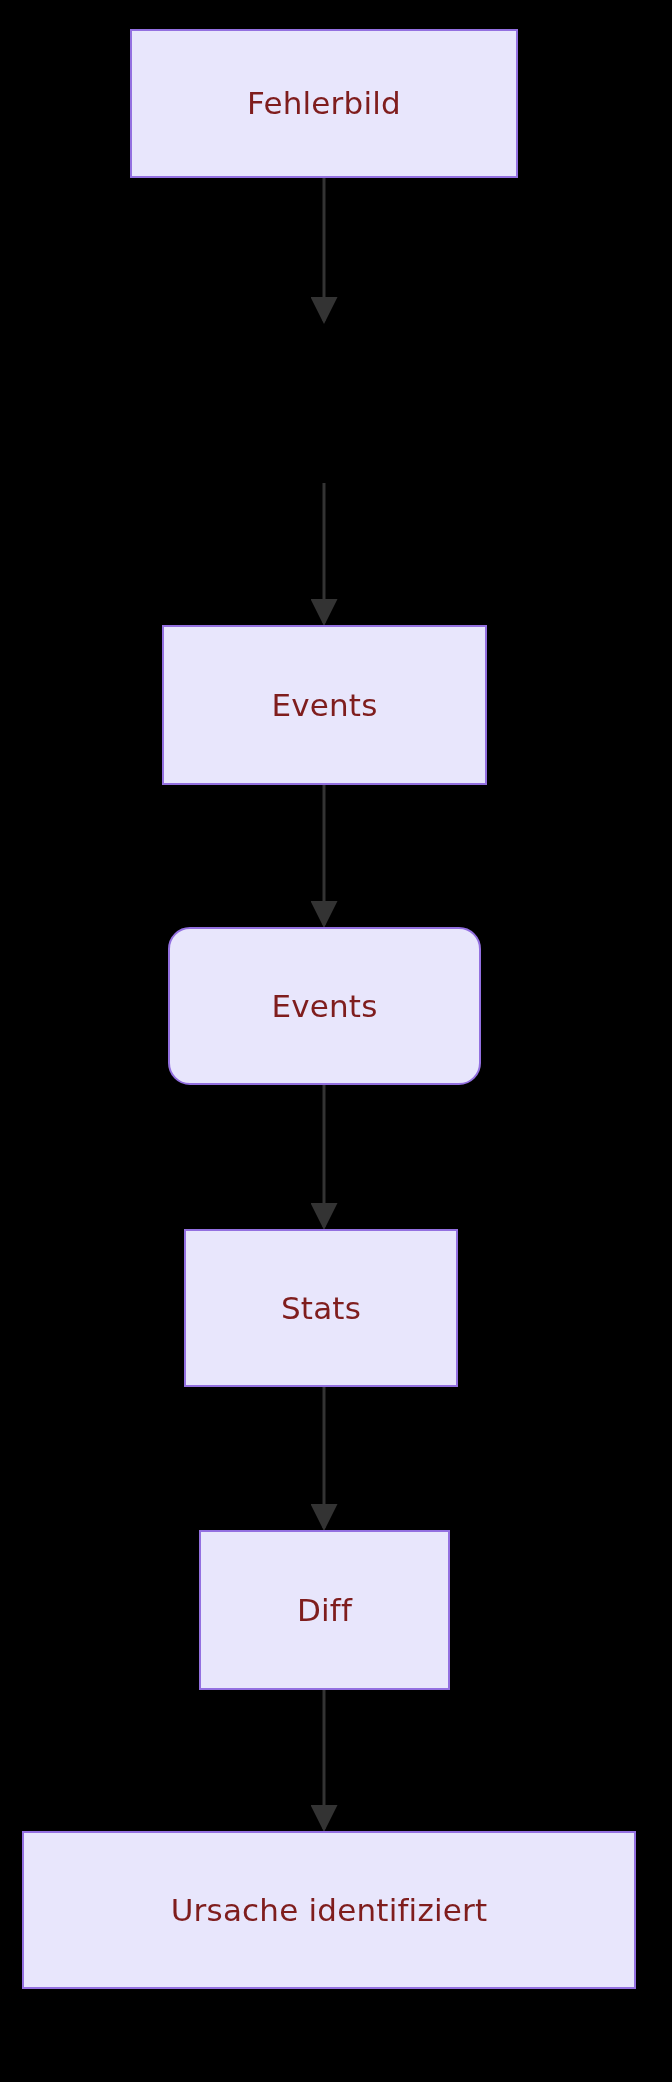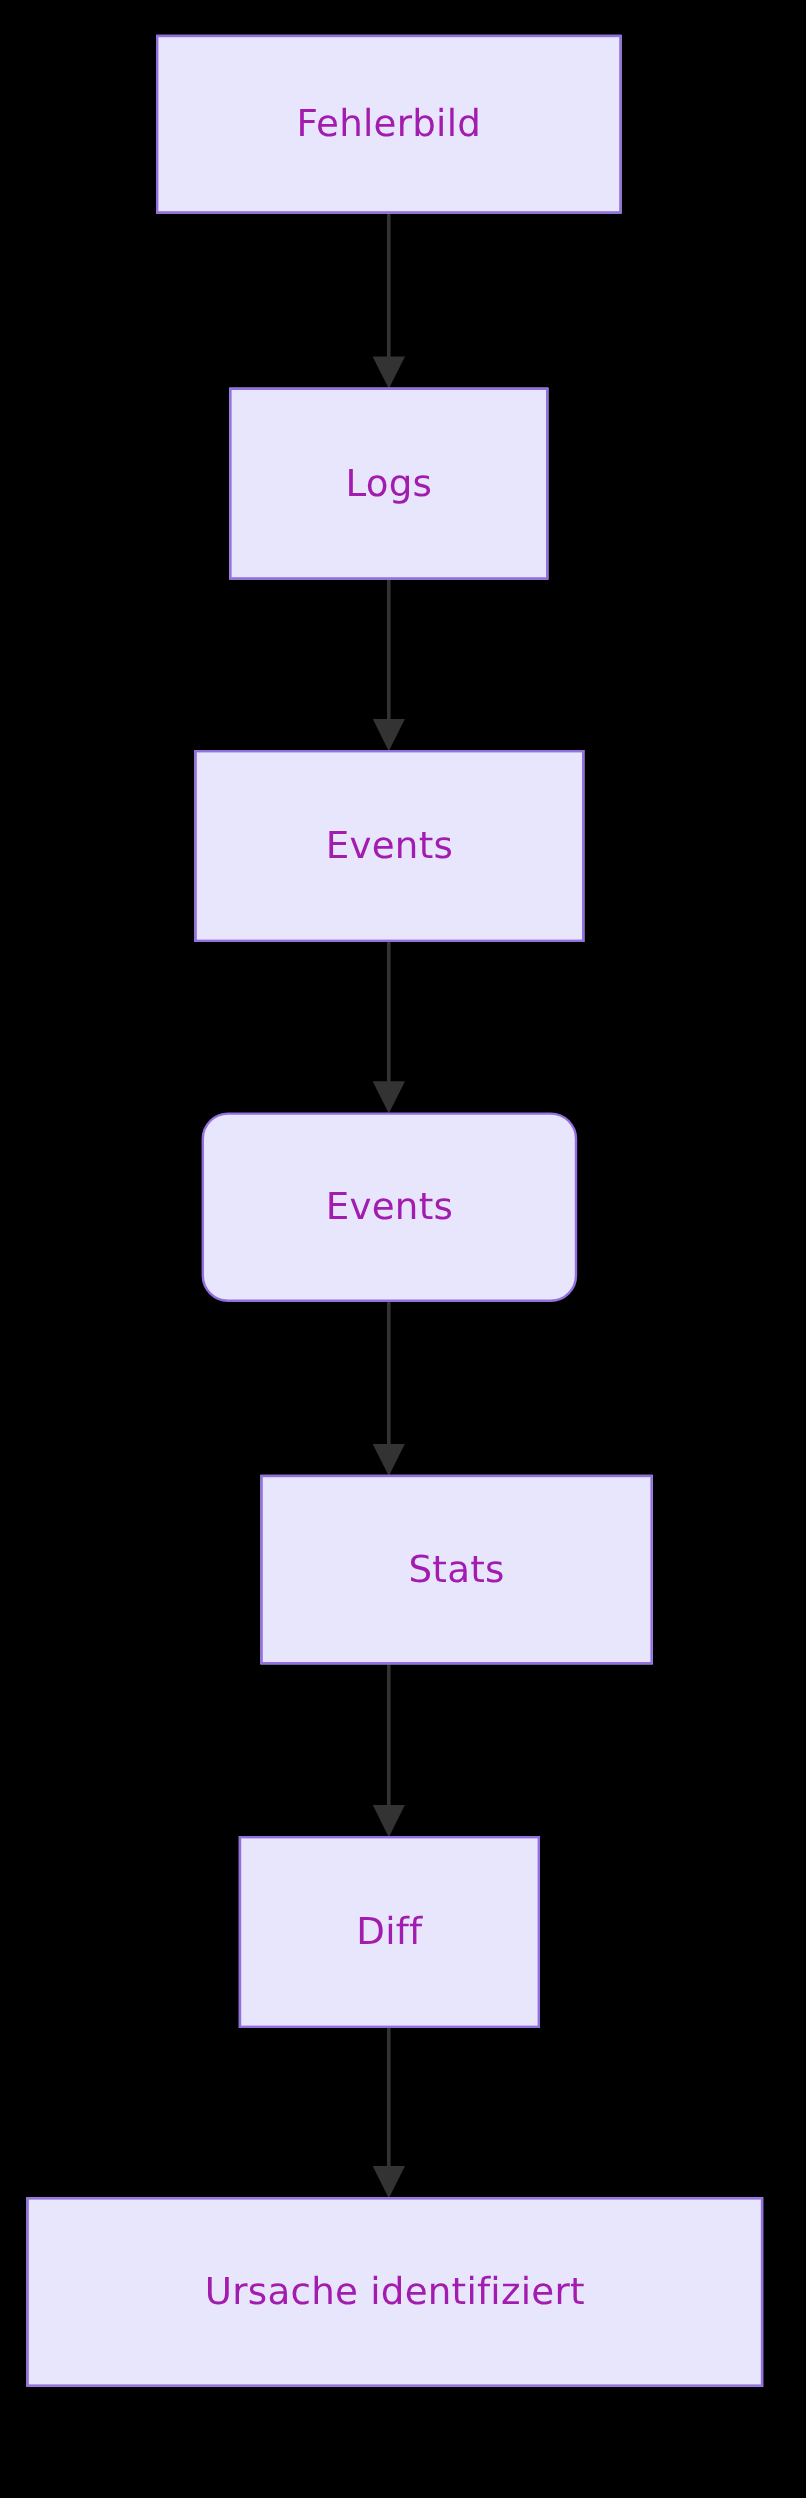--- a/index.html
+++ b/index.html
@@ -39,21 +39,21 @@
     font-size: 31px;
     font-weight: 400;
     letter-spacing: 0.2px;
     line-height: 1.1;
     white-space: nowrap;
     font-family: "DejaVu Sans", sans-serif;
   }
   .node-label {
     display: block;
     text-align: center;
-    color: #a21caf;
+    color: #7f1d1d;
   }
 </style>
 </head>
 <body style="background: rgb(0, 0, 0);">
 
 <div id="canvas" style="background: rgb(0, 0, 0);">
 
   <svg id="edge-layer" viewBox="0 0 672 2082" width="672" height="2082" xmlns="http://www.w3.org/2000/svg">
     <defs>
       <marker id="arrowhead" markerWidth="9" markerHeight="9" refX="8" refY="4.5" orient="auto" markerUnits="strokeWidth">
@@ -67,33 +67,30 @@
         <line x1="324" y1="1085" x2="324" y2="1227" stroke="#333333" stroke-width="3" marker-end="url(#arrowhead)"></line>
         <line x1="324" y1="1387" x2="324" y2="1528" stroke="#333333" stroke-width="3" marker-end="url(#arrowhead)"></line>
         <line x1="324" y1="1690" x2="324" y2="1829" stroke="#333333" stroke-width="3" marker-end="url(#arrowhead)"></line>
       </g>
   </svg>
 
   <div class="node" style="left: 130px; top: 29px; width: 388px; height: 149px; font-size: 31px; background: rgb(232, 230, 252); border-color: rgb(147, 112, 224); color: rgb(46, 46, 46);">
     <span class="node-label">Fehlerbild</span>
   </div>
 
-  <div class="node" style="left: 191px; top: 323px; width: 266px; height: 160px; font-size: 31px; background: rgb(232, 230, 252); border-color: rgb(147, 112, 224); color: rgb(46, 46, 46);">
-    <span class="node-label">Logs</span>
-  </div>
 
   <div class="node" style="left: 162px; top: 625px; width: 325px; height: 160px; font-size: 31px; background: rgb(232, 230, 252); border-color: rgb(147, 112, 224); color: rgb(46, 46, 46);">
     <span class="node-label">Events</span>
   </div>
 
   <div class="node" style="left: 168px; top: 927px; width: 313px; height: 158px; font-size: 31px; background: rgb(232, 230, 252); border-color: rgb(147, 112, 224); color: rgb(46, 46, 46); border-radius: 22px;">
     <span class="node-label">Events</span>
   </div>
 
-  <div class="node" style="left: 184px; top: 1229px; width: 327px; height: 158px; font-size: 31px; background: rgb(232, 230, 252); border-color: rgb(147, 112, 224); color: rgb(46, 46, 46); margin-left: 33px;">
+  <div class="node" style="left: 184px; top: 1229px; width: 274px; height: 158px; font-size: 31px; background: rgb(232, 230, 252); border-color: rgb(147, 112, 224); color: rgb(46, 46, 46);">
     <span class="node-label">Stats</span>
   </div>
 
   <div class="node" style="left: 199px; top: 1530px; width: 251px; height: 160px; font-size: 31px; background: rgb(232, 230, 252); border-color: rgb(147, 112, 224); color: rgb(46, 46, 46);">
     <span class="node-label">Diff</span>
   </div>
 
   <div class="node" style="left: 22px; top: 1831px; width: 614px; height: 158px; font-size: 31px; background: rgb(232, 230, 252); border-color: rgb(147, 112, 224); color: rgb(46, 46, 46);">
     <span class="node-label">Ursache identifiziert</span>
   </div>

